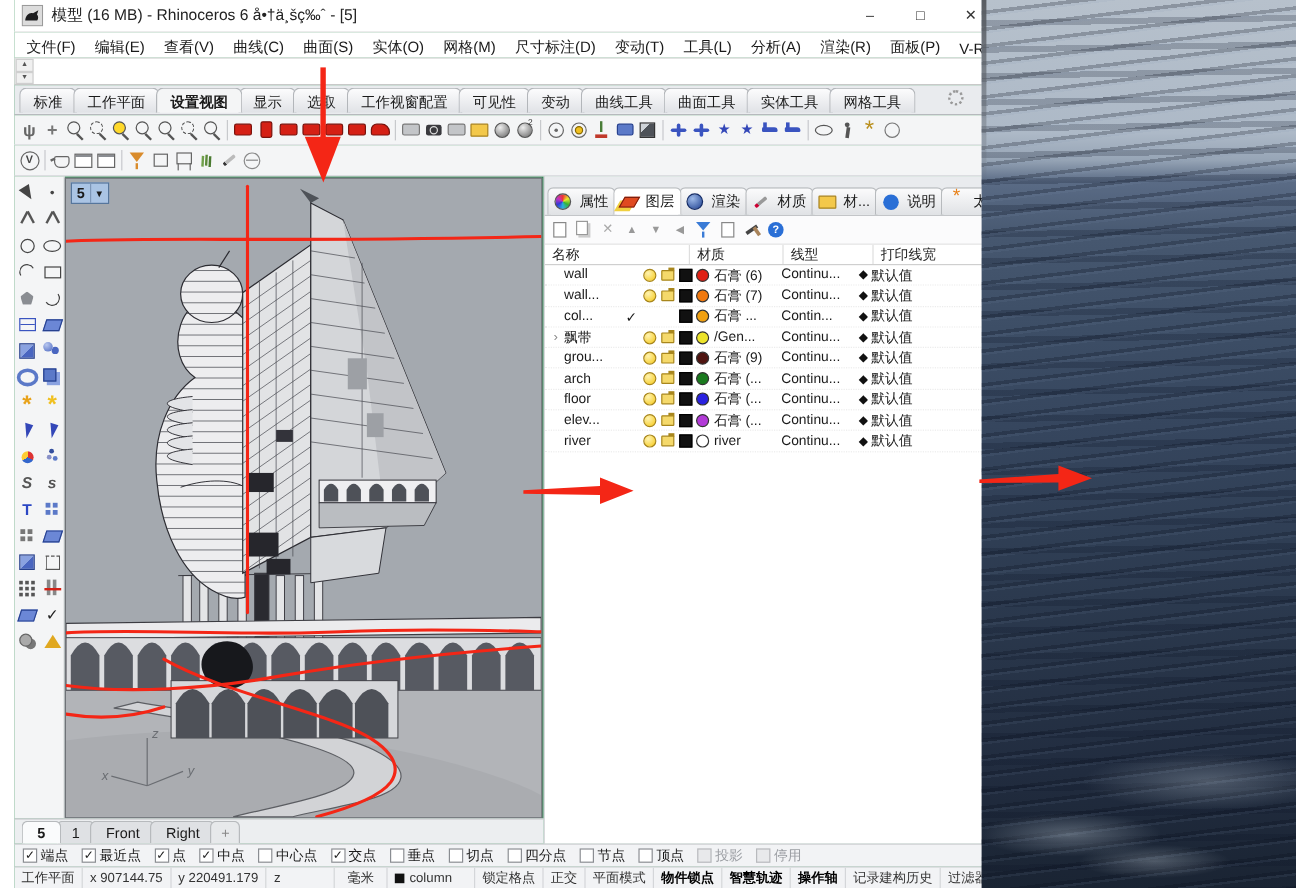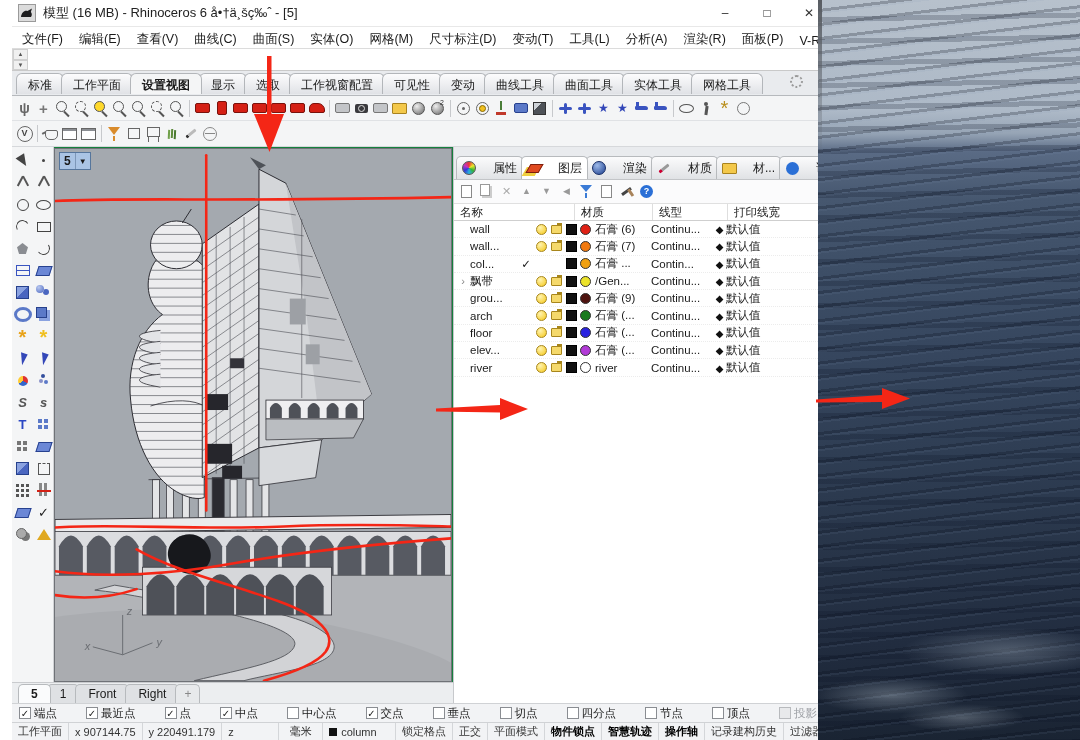--- a/index.html
+++ b/index.html
@@ -129,21 +129,21 @@
   .vplabel .vdiv{width:1px;background:#7d97b8}
   .vplabel .vcar{padding:1px 3px;font-size:8px;display:flex;align-items:center}
   .vptabs{position:absolute;left:0;top:682px;width:441px;height:21px;background:#eceef0;border-top:1px solid #c9cbce;display:flex;align-items:flex-end;padding-left:6px}
   .vtab{height:19px;padding:2px 12px 0;margin-right:-4px;border:1px solid #b7babd;border-bottom:0;border-radius:5px 5px 0 0;background:#dfe1e4;font-size:12px}
   .vtab.active{background:#fafbfc;font-weight:bold;z-index:2}
   .vtab.add{padding:2px 8px 0;color:#888;background:#e7e9eb}
 
   
   .panel{position:absolute;left:441px;top:147px;width:377px;height:556px;background:#eef0f2;border-left:1px solid #c7c9cc;display:flex;flex-direction:column}
   .ptabs{display:flex;align-items:flex-end;height:33px;padding:9px 2px 0 2px;border-bottom:1px solid #c3c5c8;background:#e9ebee}
-  .ptab{display:flex;align-items:center;gap:17px;height:23px;padding:0 5px;margin-right:-2px;border:1px solid #b7babd;border-bottom:0;border-radius:5px 5px 0 0;background:linear-gradient(#fbfbfc,#e0e2e5);font-size:12px;white-space:nowrap}
+  .ptab{display:flex;align-items:center;gap:7px;height:23px;padding:0 5px;margin-right:-2px;border:1px solid #b7babd;border-bottom:0;border-radius:5px 5px 0 0;background:linear-gradient(#fbfbfc,#e0e2e5);font-size:12px;white-space:nowrap}
   .ptab.active{background:#fff;z-index:2}
   .pticon{position:relative;width:14px;height:14px;flex:0 0 auto}
   .i-colorwheel::before{width:12px;height:12px;border-radius:50%;background:conic-gradient(#e33,#e9e92a,#35b235,#2ab0e0,#3339d6,#c234c2,#e33);border:1px solid #555}
   .i-layers::before{width:11px;height:7px;background:#e04a20;border:1px solid #7c1f0e;transform:skewX(-30deg);box-shadow:-2px 3px 0 #f0d040}
   .i-rendball::before{width:12px;height:12px;border-radius:50%;background:radial-gradient(circle at 35% 30%,#9db9e8,#1d3f8f);border:1px solid #152c66}
   .i-brush::before{width:12px;height:3px;background:linear-gradient(90deg,#c03 25%,#999 25%);transform:rotate(-40deg);border-radius:1px}
   .i-sun{color:#e8821a;font-size:16px;line-height:6px;text-align:center}
   .i-gear::before{width:9px;height:9px;border:2px dotted #999;border-radius:50%}
   .pgear{margin-left:4px;margin-bottom:4px}
   .ptools{height:24px;background:#fbfbfc;border-bottom:1px solid #e0e0e0;display:flex;align-items:center;padding-left:3px;gap:1px}
@@ -177,21 +177,21 @@
   .swatch{width:15px;display:flex;justify-content:center}
   .swatch::before{content:"";width:9px;height:9px;background:#111;border:1px solid #000}
   .matdot{width:11px;height:11px;border-radius:50%;border:1px solid #333;margin:0 4px 0 1px;flex:0 0 auto}
   .lmat{width:56px;overflow:hidden;white-space:nowrap}
   .llt{width:62px;overflow:hidden;white-space:nowrap}
   .ldia{width:13px;text-align:center}
   .ldia::before{content:"◆";font-size:10px;color:#111}
   .lpw{flex:1;overflow:hidden;white-space:nowrap}
 
   
-  .osnap{position:absolute;left:0;top:703px;width:818px;height:19px;background:#f2f3f5;border-top:1px solid #d0d2d5;display:flex;align-items:center;gap:29px;padding-left:7px;font-size:11.5px}
+  .osnap{position:absolute;left:0;top:703px;width:818px;height:19px;background:#f2f3f5;border-top:1px solid #d0d2d5;display:flex;align-items:center;gap:11px;padding-left:7px;font-size:11.5px}
   .oitem{display:flex;align-items:center;gap:3px;white-space:nowrap}
   .ob{width:12px;height:12px;border:1px solid #8a8d92;background:#fff;display:flex;align-items:center;justify-content:center;font-size:10px;color:#222}
   .oitem.on .ob::before{content:"✓"}
   .oitem.dim{color:#9a9da2}
   .oitem.dim .ob{background:#e8e9eb;border-color:#b8babd}
   .statusbar{position:absolute;left:0;top:722px;width:818px;height:18px;background:#f2f3f5;border-top:1px solid #d0d2d5;display:flex;align-items:stretch;font-size:11px;color:#333;overflow:hidden}
   .scell{display:flex;align-items:center;padding:0 6px;border-right:1px solid #d4d6d9;white-space:nowrap}
   .scell.b{font-weight:bold;color:#000}
   .sw{width:8px;height:8px;background:#111;margin-right:4px;flex:0 0 auto}
   .w-cp{width:62px}.w-x{width:86px}.w-y{width:88px}.w-z{width:68px;justify-content:flex-start}.w-mm{width:52px;justify-content:center}.w-col{width:88px}

